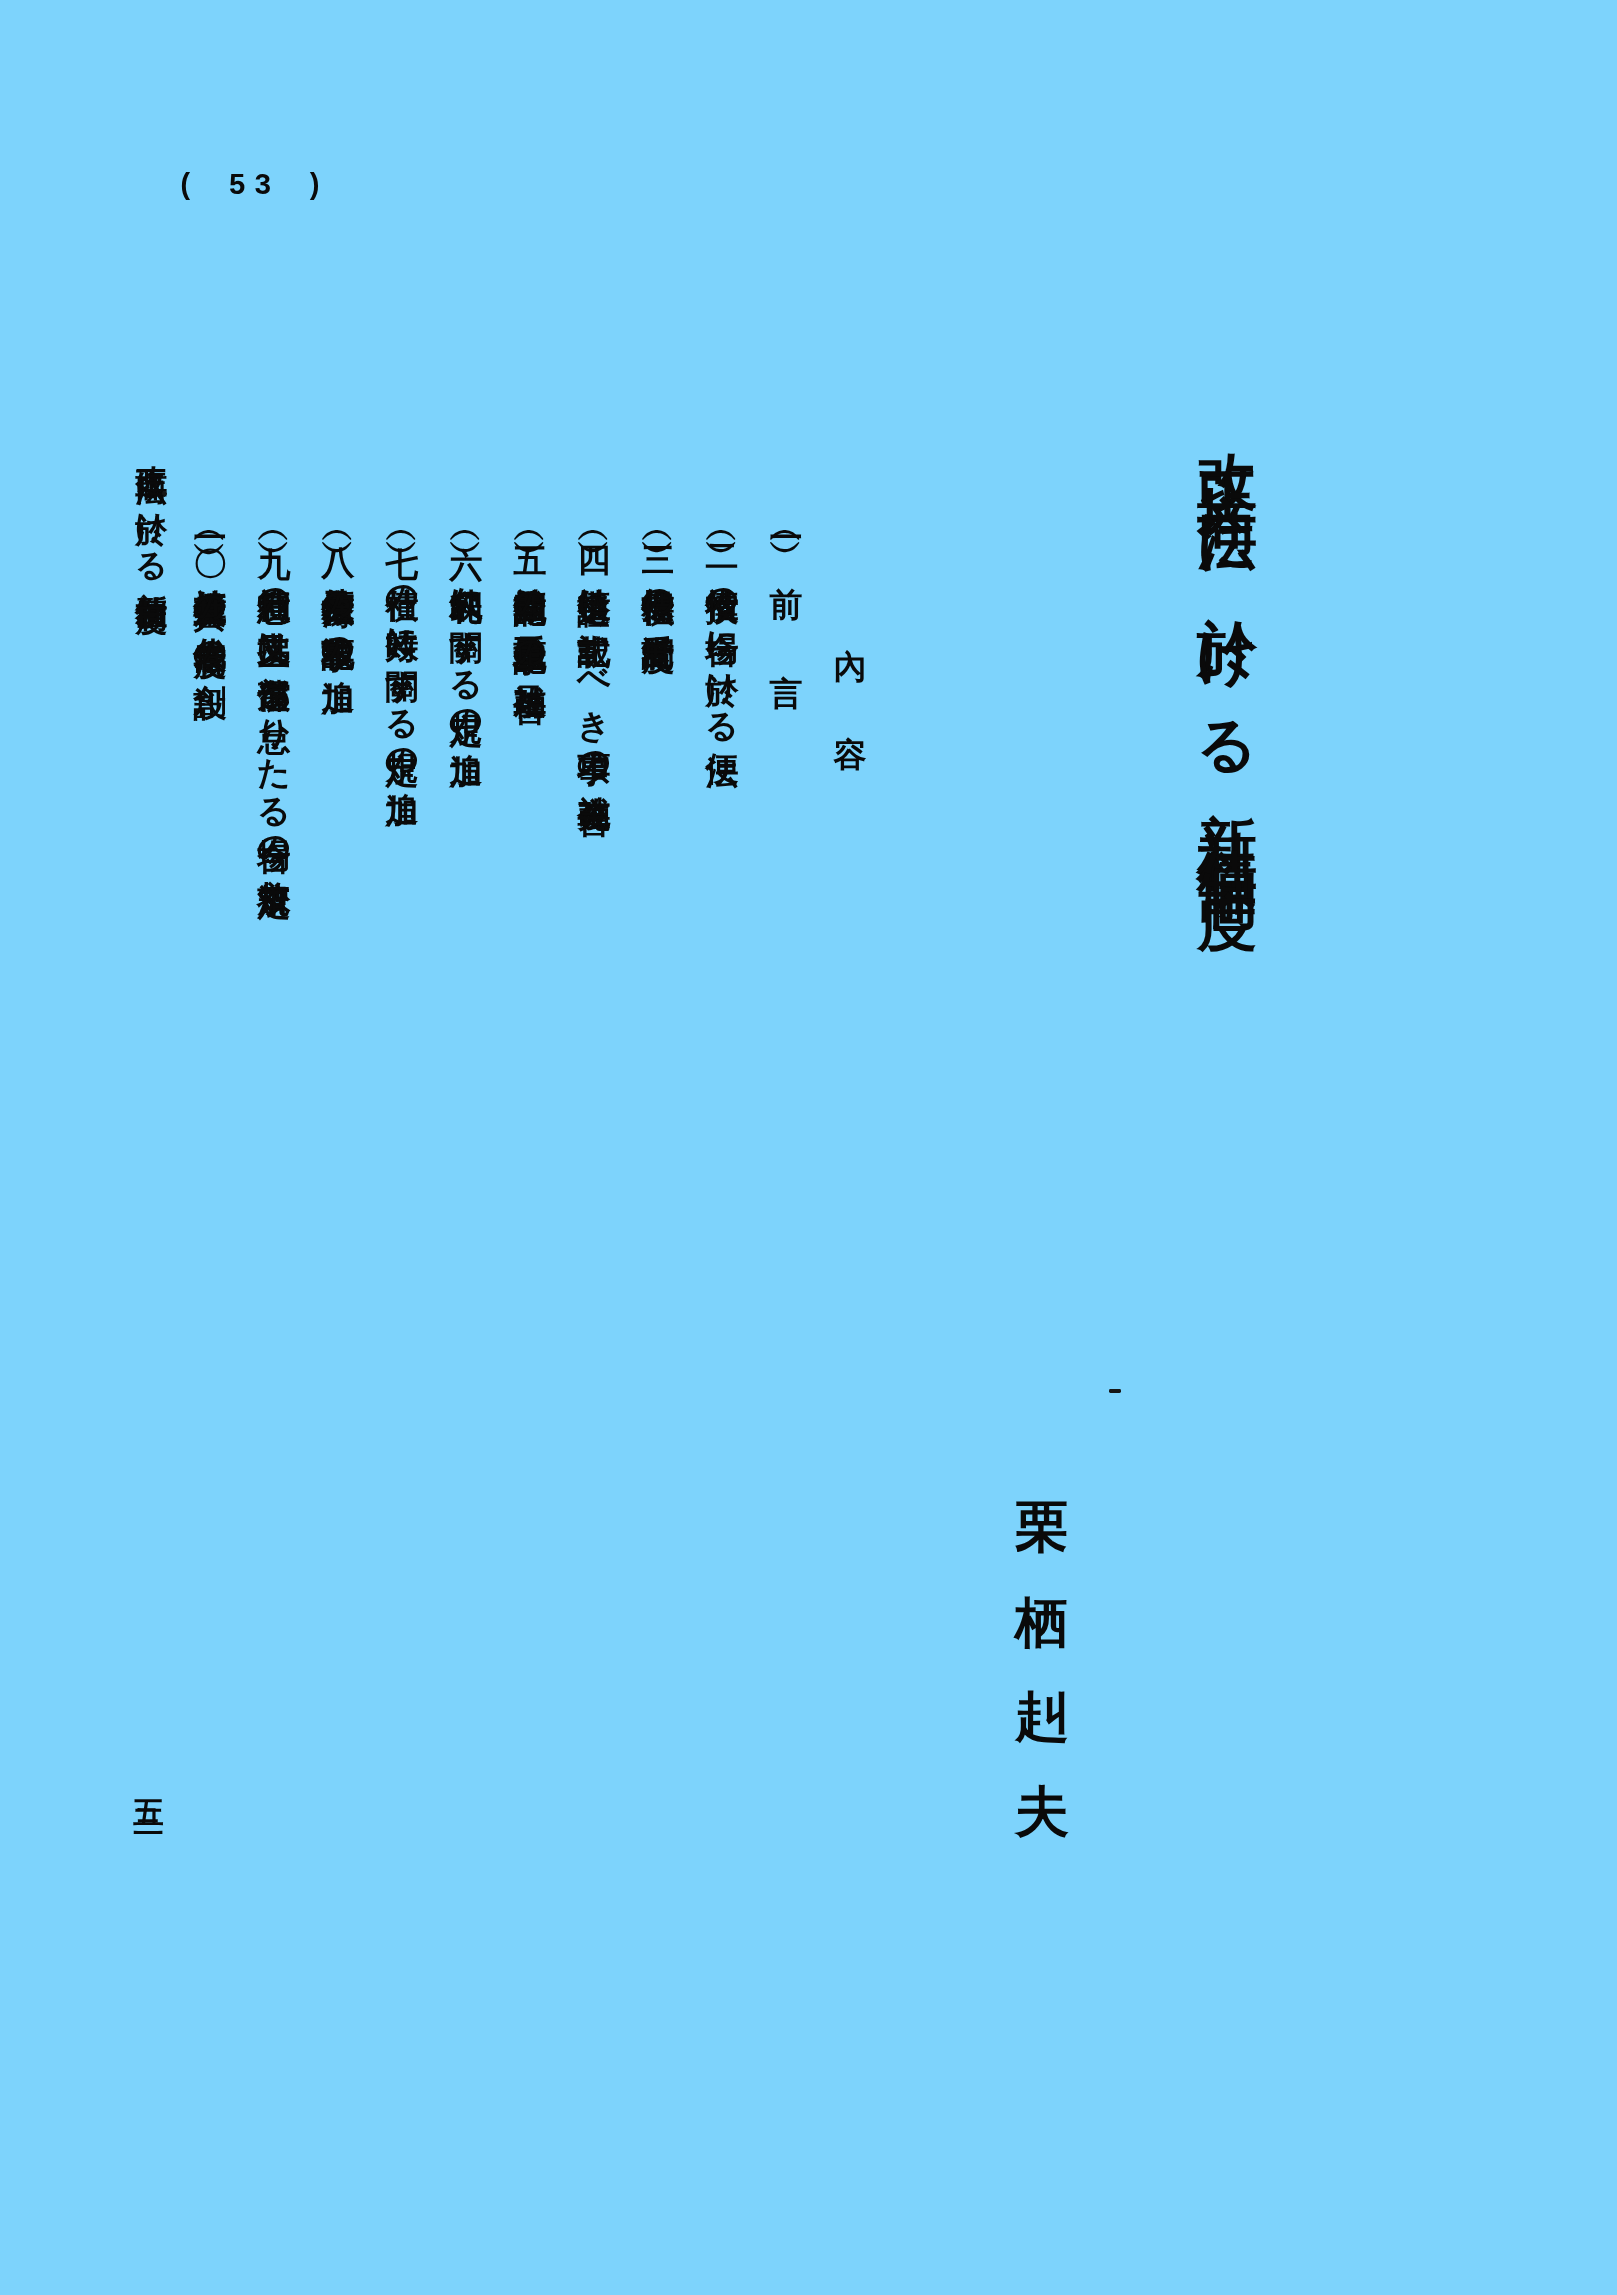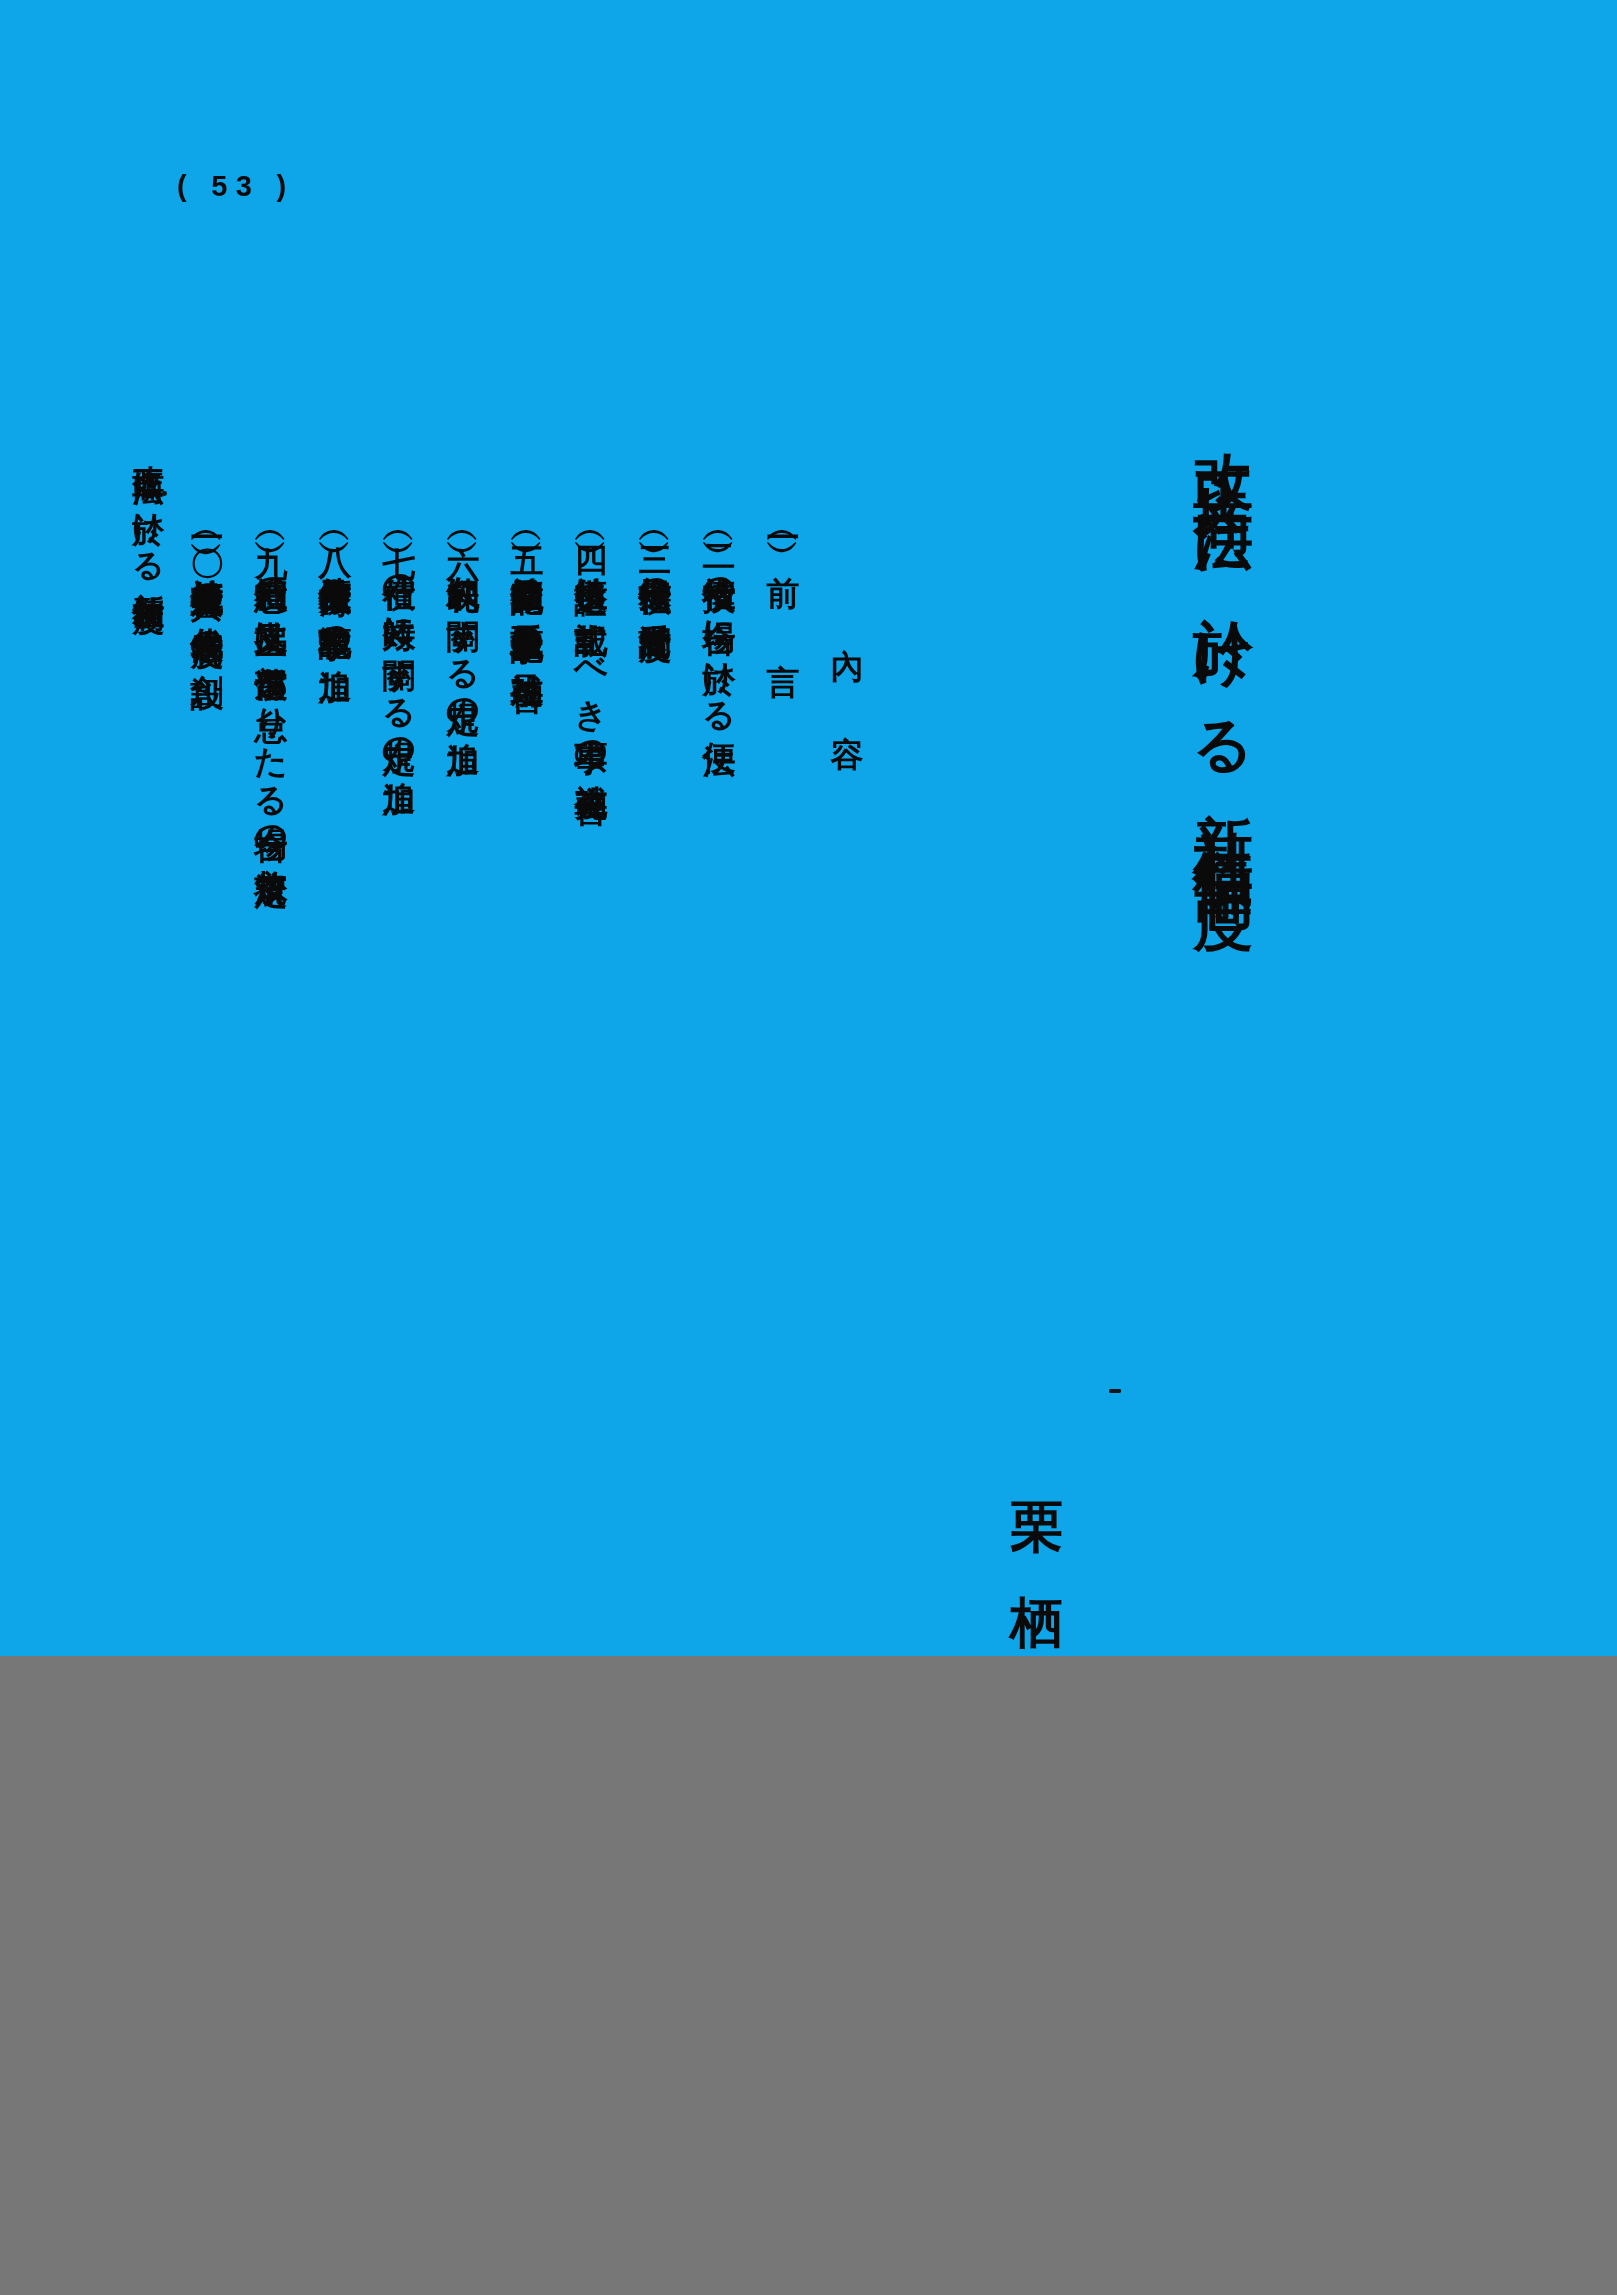--- a/index.html
+++ b/index.html
@@ -1,20 +1,20 @@
 <!DOCTYPE html>
 <html lang="ja" style="font-size:11px"><head>
 <meta charset="utf-8">
 <style>
   html,body{margin:0;padding:0;background:#777;}
   .page{
     position:relative;
-    width:1617px;height:1656px;
-    background:#0ea5e9;
-    font-family:Liberation Sans, sans-serif;
+    width:1617px;height:2295px;
+    background:#7dd3fc;
+    font-family:Liberation Mono, monospace;
     color:#0a0a0a;
     overflow:hidden;
   }
   .v{
     writing-mode:vertical-rl;
     text-orientation:mixed;
     position:absolute;
     white-space:nowrap;
     font-weight:700;
   }

